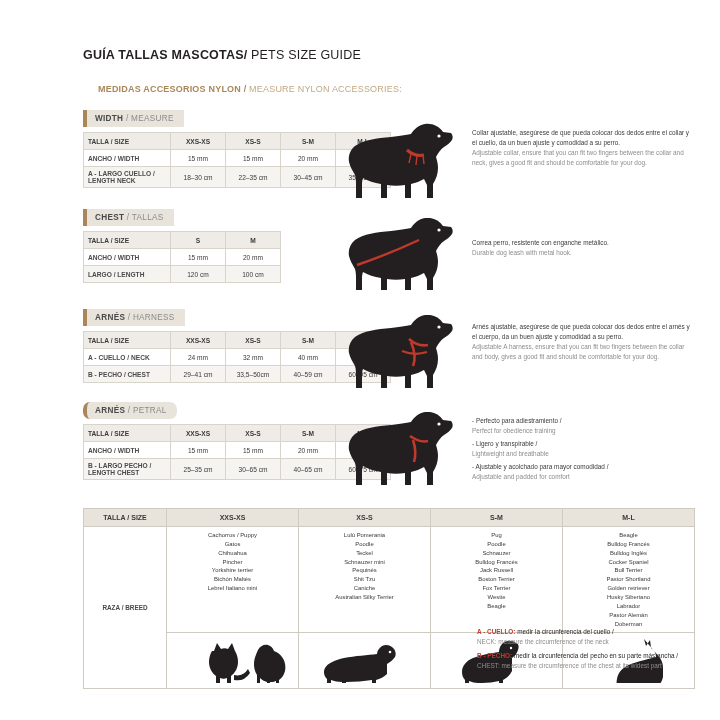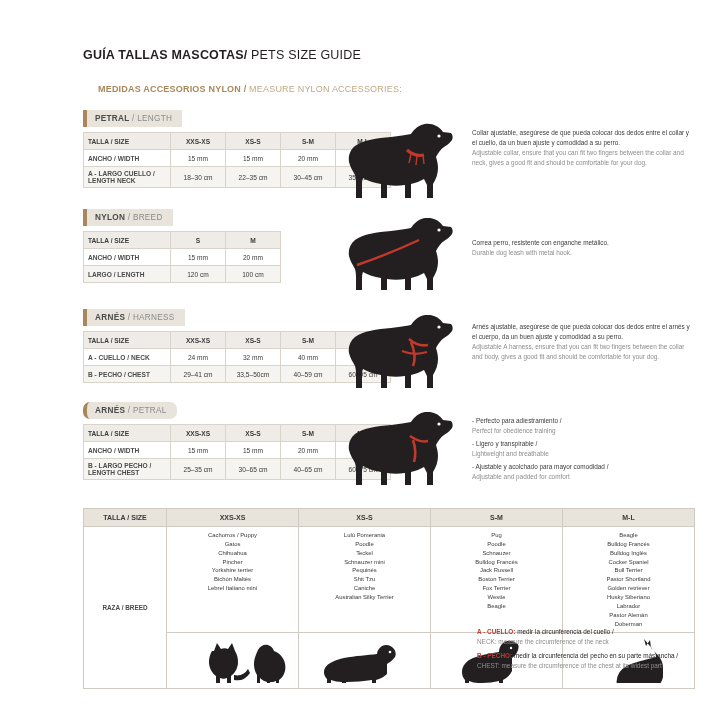--- a/index.html
+++ b/index.html
@@ -110,22 +110,22 @@
 <div class="page">
 
   <div class="title">
     <span>GUÍA TALLAS MASCOTAS/</span><span class="light"> PETS SIZE GUIDE</span>
   </div>
   <div class="subtitle">
     <span>MEDIDAS ACCESORIOS NYLON /</span><span class="light"> MEASURE NYLON ACCESSORIES:</span>
   </div>
 
   <div class="sec-tag" style="left:54px;top:110px;">
-    <span>PETRAL</span>
-    <span class="light">/ LENGTH</span>
+    <span>WIDTH</span>
+    <span class="light">/ MEASURE</span>
   </div>
   <table class="sz" style="left:54px;top:132px;">
     <tbody>
         <tr class="head">
       <td class="lab">TALLA / SIZE</td>
       <td class="val">XXS-XS</td>
       <td class="val">XS-S</td>
       <td class="val">S-M</td>
       <td class="val">M-L</td>
     </tr>
@@ -153,22 +153,22 @@
   <div class="dog" style="left:318px;top:122px;">
     <svg class="dogsvg" width="115" height="78" viewBox="0 0 115 78">
       <path fill="#231f20" d="M96 10 c-4-6-11-9-18-8 -6 1-11 5-14 10 -5 1-12 2-20 3 -14 1-28 3-36 9 -5 4-7 10-6 16 1 5 4 9 6 13 1 3 1 7 1 11 l0 12 6 0 0-12 c0-3 0-6 1-8 5 3 11 5 18 6 l0 14 6 0 0-13 c6 1 12 1 18 0 l0 13 6 0 0-14 c5-1 9-3 13-5 l3 6 0 13 6 0 0-14 c3-5 5-10 5-16 0-4-1-8-2-11 2-4 5-8 8-10 3-2 6-4 8-7 1-2 1-5-1-7 z"></path>
       <circle cx="92" cy="14" r="1.6" fill="#ffffff"></circle>
       <path d="M60 28 q8 7 17 5" stroke="#c0392b" stroke-width="3" fill="none"></path>
       <path d="M64 32 l-2 9 M70 34 l-1 9 M76 33 l1 9" stroke="#c0392b" stroke-width="1.4" fill="none"></path>
     </svg>
   </div>
 
   <div class="sec-tag" style="left:54px;top:209px;">
-    <span>NYLON</span>
-    <span class="light">/ BREED</span>
+    <span>CHEST</span>
+    <span class="light">/ TALLAS</span>
   </div>
   <table class="sz" style="left:54px;top:231px;">
     <tbody>
         <tr class="head">
       <td class="lab">TALLA / SIZE</td>
       <td class="val">S</td>
       <td class="val">M</td>
     </tr>
     <tr>
       <td class="lab">ANCHO / WIDTH</td>

